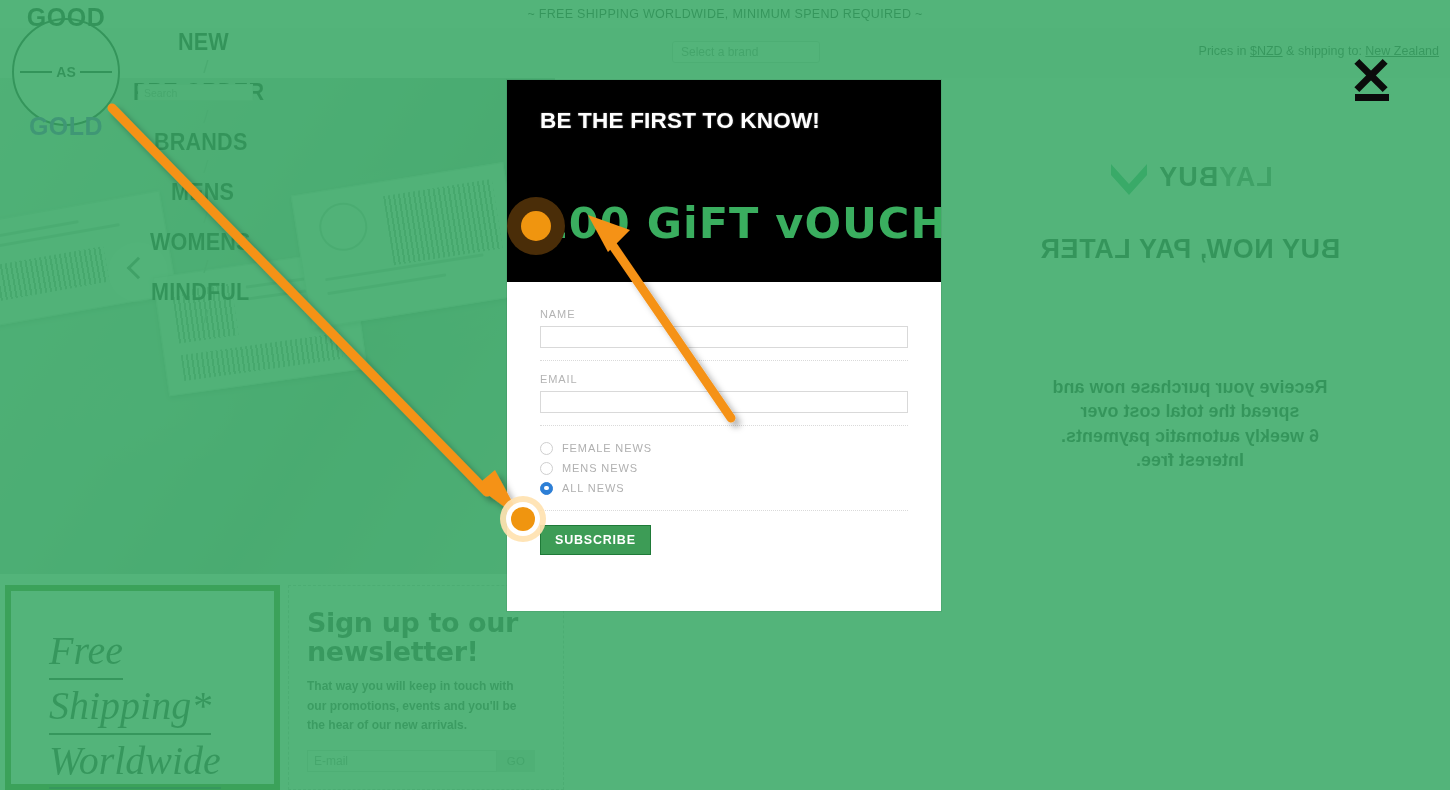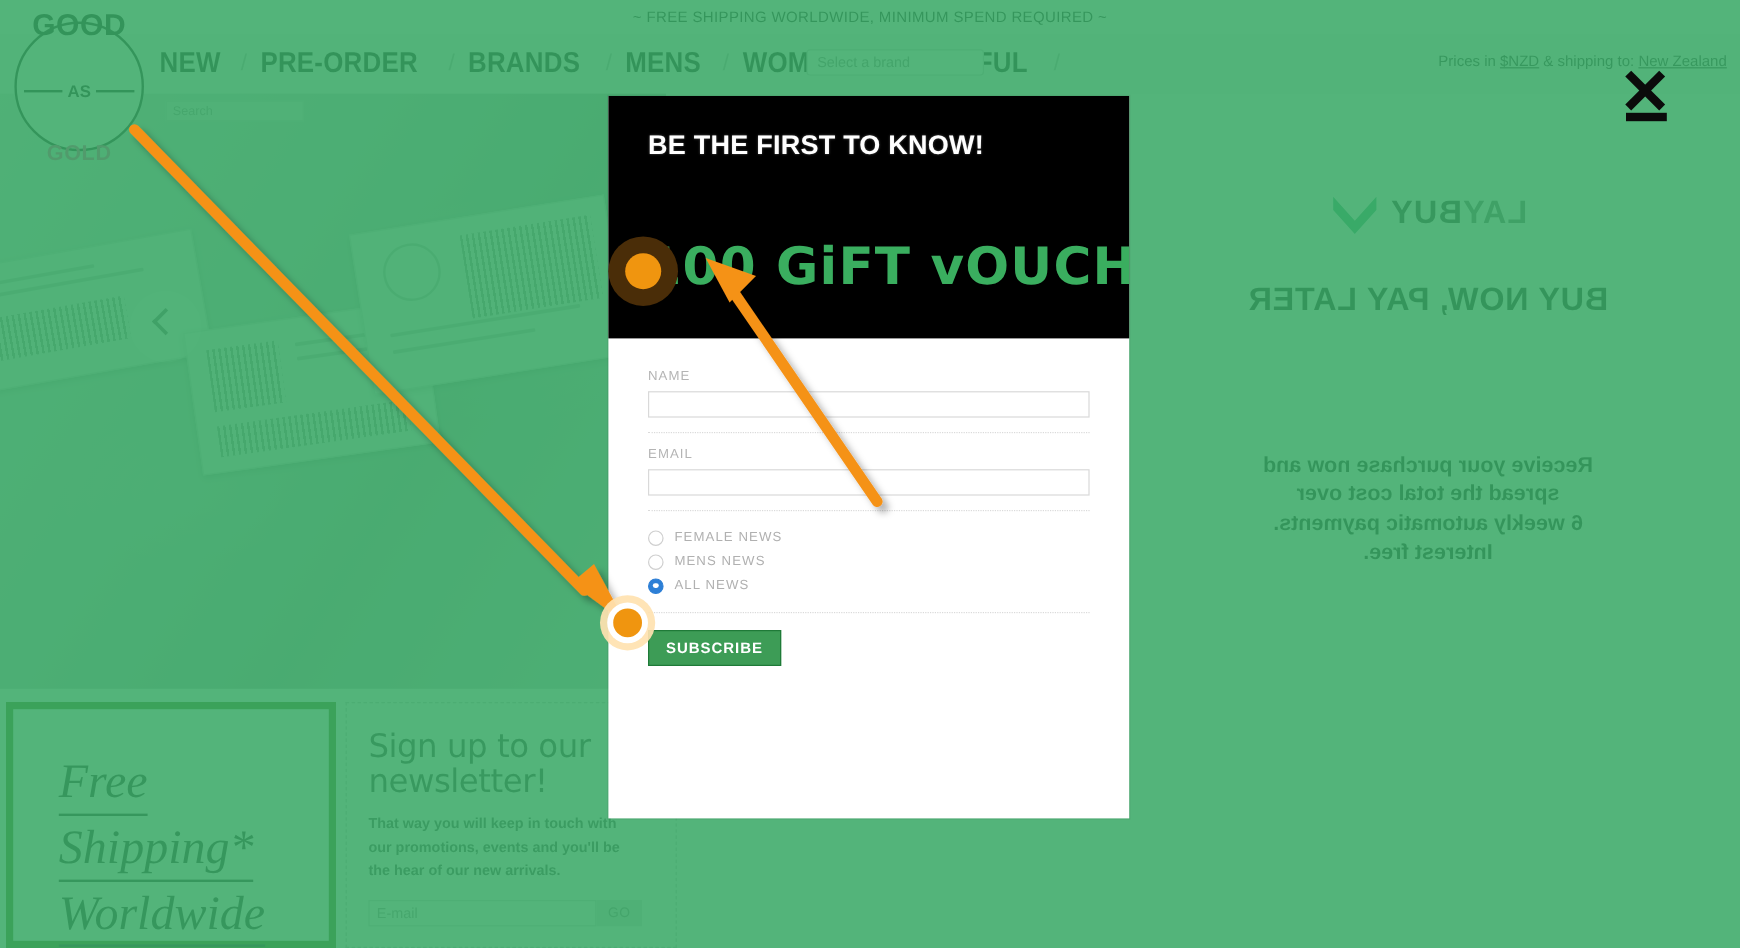--- a/index.html
+++ b/index.html
@@ -69,23 +69,23 @@
     width: 108px; height: 108px; border-radius: 50%;
     border: 2px solid #1c1c1c; background: #ffffff;
     display: flex; flex-direction: column; align-items: center; justify-content: center;
     z-index: 6;
     gap: 32px;
   }
   .logo .l1 { font-size: 25px; font-weight: 800; letter-spacing: .5px; line-height: 1; color: #111; }
   .logo .l2row { display: flex; align-items: center; gap: 4px; width: 92px; justify-content: space-between; margin: 2px 0; }
   .logo .dash { flex: 1; height: 2px; background: #111; }
   .logo .l2 { font-size: 14px; font-weight: 800; color: #111; }
-  .logo .l3 { font-size: 18px; font-weight: 800; letter-spacing: .5px; line-height: 1; color: #ec4899; }
-
-  .nav { position: absolute; left: 133px; top: 28px; height: 50px; display: flex; align-items: center; }
+  .logo .l3 { font-size: 25px; font-weight: 800; letter-spacing: .5px; line-height: 1; color: #6d28d9; }
+
+  .nav { position: absolute; left: 133px; top: 28px; height: 50px; display: flex; align-items: center; flex-direction: column; }
   .nav a {
     font-size: 24px; font-weight: 800; color: #141414; text-decoration: none;
     letter-spacing: .2px; font-stretch: condensed; transform: scaleX(.9); transform-origin: left center;
   }
   .nav .sep { color: #bdbdbd; font-size: 19px; margin: 0 11px; font-weight: 400; }
 
   .brandsel {
     position: absolute; left: 672px; top: 41px; width: 148px; height: 22px;
     border: 1px solid #cfcfcf; border-radius: 3px; background: #fbfbfb;
     display: flex; align-items: center; padding: 0 8px;
@@ -135,21 +135,21 @@
     font-style: italic; font-size: 40px; line-height: 1.32; color: #2a2a2a;
     display: block; width: max-content; border-bottom: 2px solid #2a2a2a;
   }
   .nlbox {
     position: absolute; left: 288px; top: 585px; width: 276px; height: 205px;
     border: 1px dashed #c6c6c6; background: #fff;
     padding: 22px 28px 0 18px;
   }
   .nlbox h3 {
     font-family: "DejaVu Sans", sans-serif;
-    font-size: 27px; font-weight: 400; line-height: 1.08; color: #3a3a3a; letter-spacing: -.4px;
+    font-size: 27px; font-weight: 700; line-height: 1.08; color: #3a3a3a; letter-spacing: -.4px;
   }
   .nlbox p { margin-top: 11px; font-size: 12px; line-height: 1.62; color: #4a4a4a; font-weight: bold; }
   .nlbox .row { margin-top: 14px; display: flex; height: 22px; }
   .nlbox .row .inp {
     flex: 1; border: 1px solid #d5d5d5; background: #fafafa;
     font-size: 12px; color: #9b9b9b; padding: 0 6px; display: flex; align-items: center;
   }
   .nlbox .row .go {
     width: 38px; background: #dedede; color: #8d8d8d; font-size: 11.5px;
     display: flex; align-items: center; justify-content: center; letter-spacing: .4px;
@@ -157,21 +157,21 @@
 
   
   .overlay {
     position: absolute; inset: 0;
     background: #39a866; opacity: .865;
     z-index: 20;
   }
 
   
   .modal {
-    position: absolute; left: 507px; top: 80px; width: 434px; height: 602px;
+    position: absolute; left: 507px; top: 80px; width: 434px; height: 531px;
     background: #fff; z-index: 40;
     box-shadow: 0 0 0 1px rgba(0,0,0,.06);
   }
   .modal .mhead {
     height: 202px; background: #000; padding: 28px 33px 0 33px;
     position: relative; overflow: hidden;
   }
   .modal .mhead h2 {
     font-size: 22.5px; font-weight: 700; color: #fff; letter-spacing: .2px;
     text-shadow: 0 0 2px rgba(255,255,255,.35);

